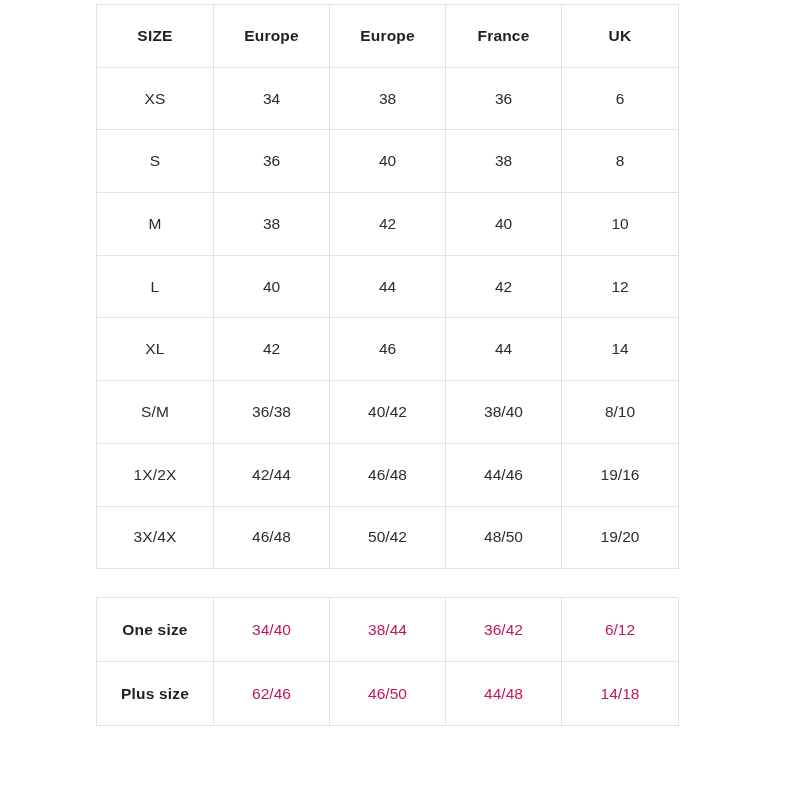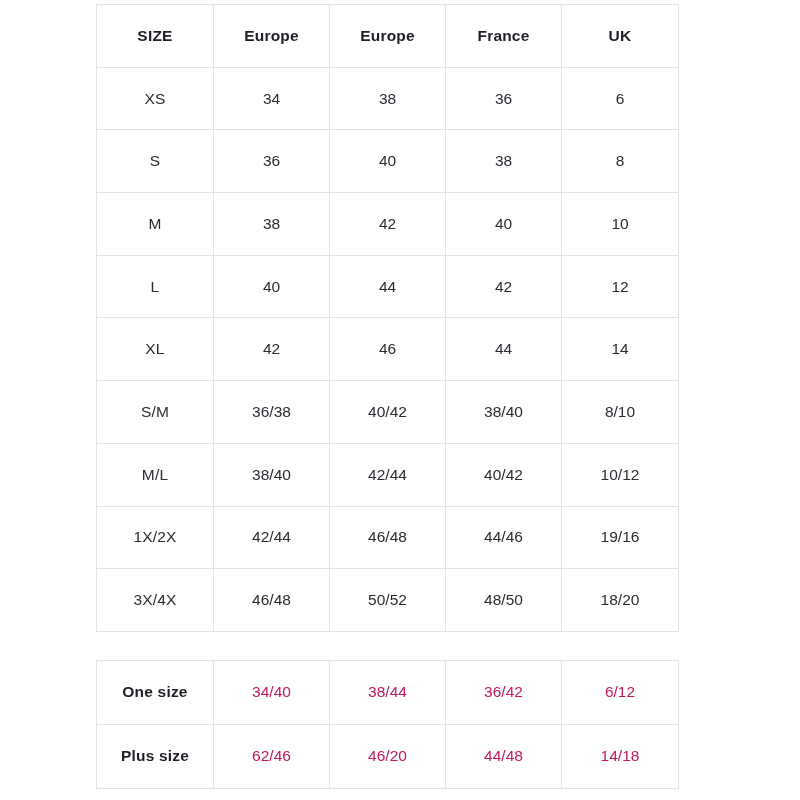--- a/index.html
+++ b/index.html
@@ -140,39 +140,32 @@
           <td>14</td>
         </tr>
         <tr>
           <td class="rowhead">S/M</td>
           <td>36/38</td>
           <td>40/42</td>
           <td>38/40</td>
           <td>8/10</td>
         </tr>
         <tr>
-          <td class="rowhead">M/L</td>
-          <td>38/40</td>
-          <td>42/44</td>
-          <td>40/42</td>
-          <td>10/12</td>
-        </tr>
-        <tr>
           <td class="rowhead">1X/2X</td>
           <td>42/44</td>
           <td>46/48</td>
           <td>44/46</td>
           <td>19/16</td>
         </tr>
         <tr>
           <td class="rowhead">3X/4X</td>
           <td>46/48</td>
-          <td>50/52</td>
+          <td>50/42</td>
           <td>48/50</td>
-          <td>18/20</td>
+          <td>19/20</td>
         </tr>
       </tbody>
     </table>
 
     <div class="spacer"></div>
 
     <table class="size-table second-table">
       <colgroup>
         <col class="c0">
           <col class="c1">
@@ -184,21 +177,21 @@
         <tr>
           <td class="rowhead">One size</td>
           <td>34/40</td>
           <td>38/44</td>
           <td>36/42</td>
           <td>6/12</td>
         </tr>
         <tr>
           <td class="rowhead">Plus size</td>
           <td>62/46</td>
-          <td>46/20</td>
+          <td>46/50</td>
           <td>44/48</td>
           <td>14/18</td>
         </tr>
       </tbody>
     </table>
 
   </div>
 </div>
 
 </body></html>

